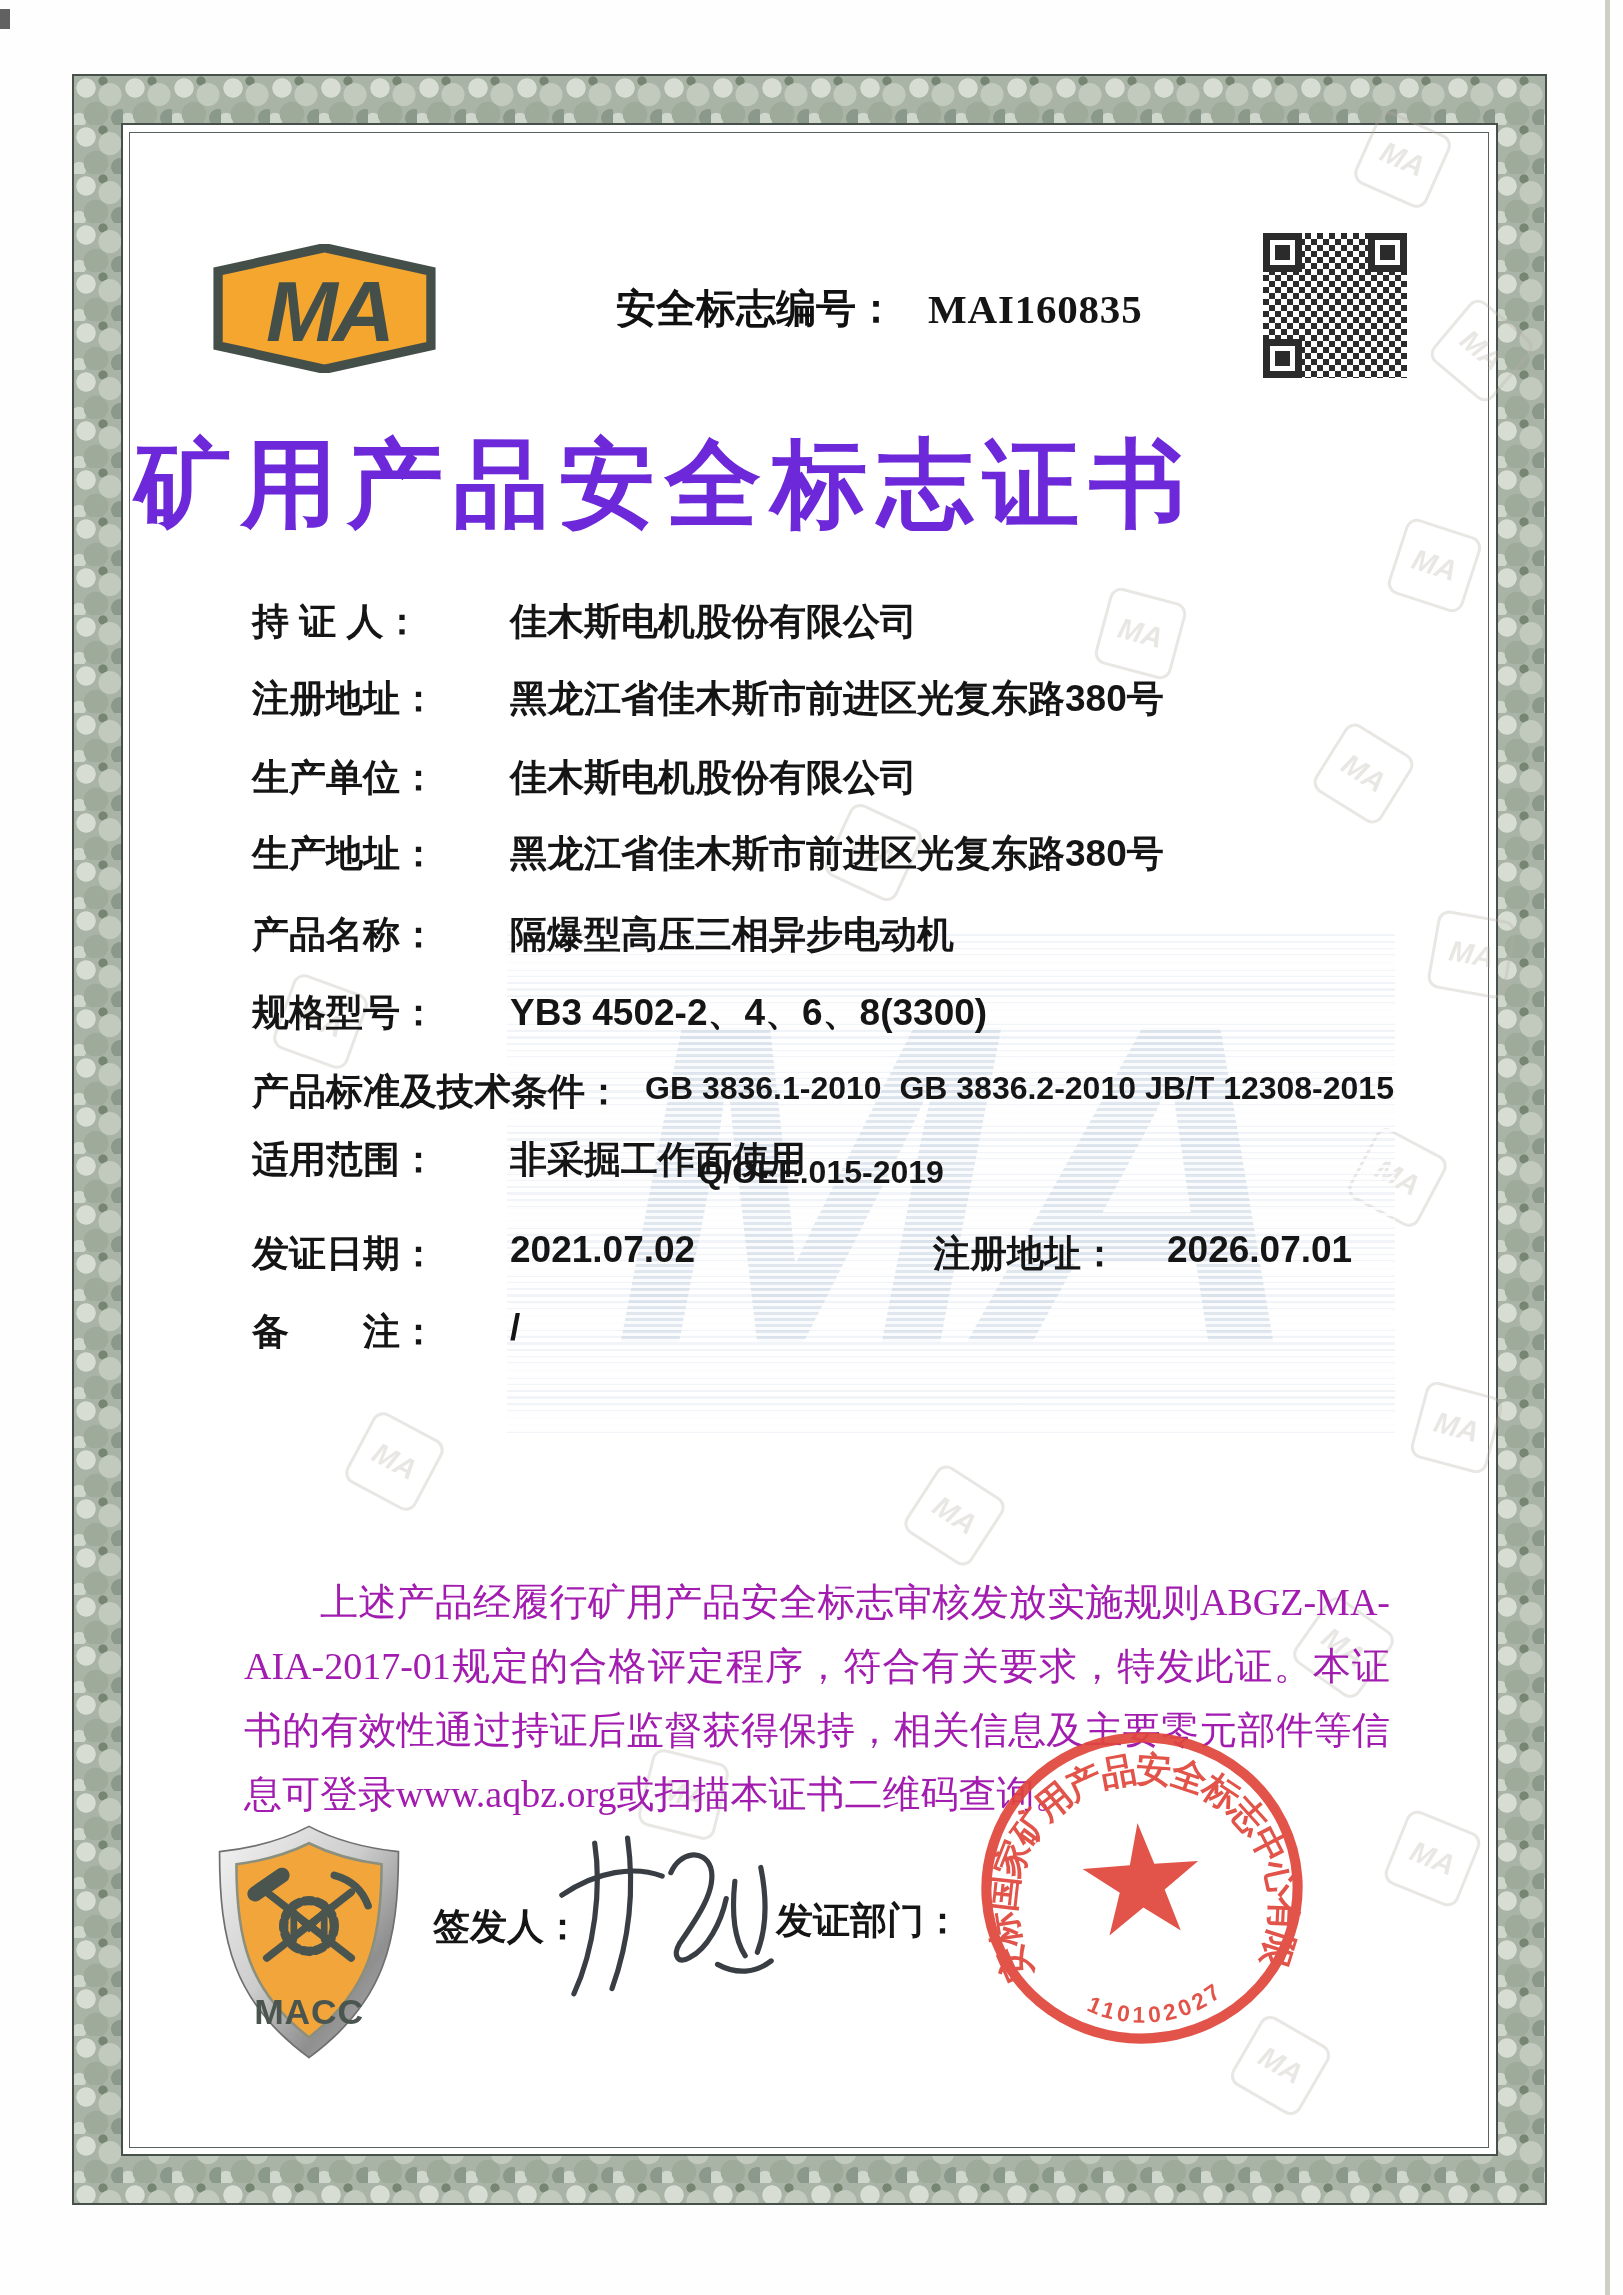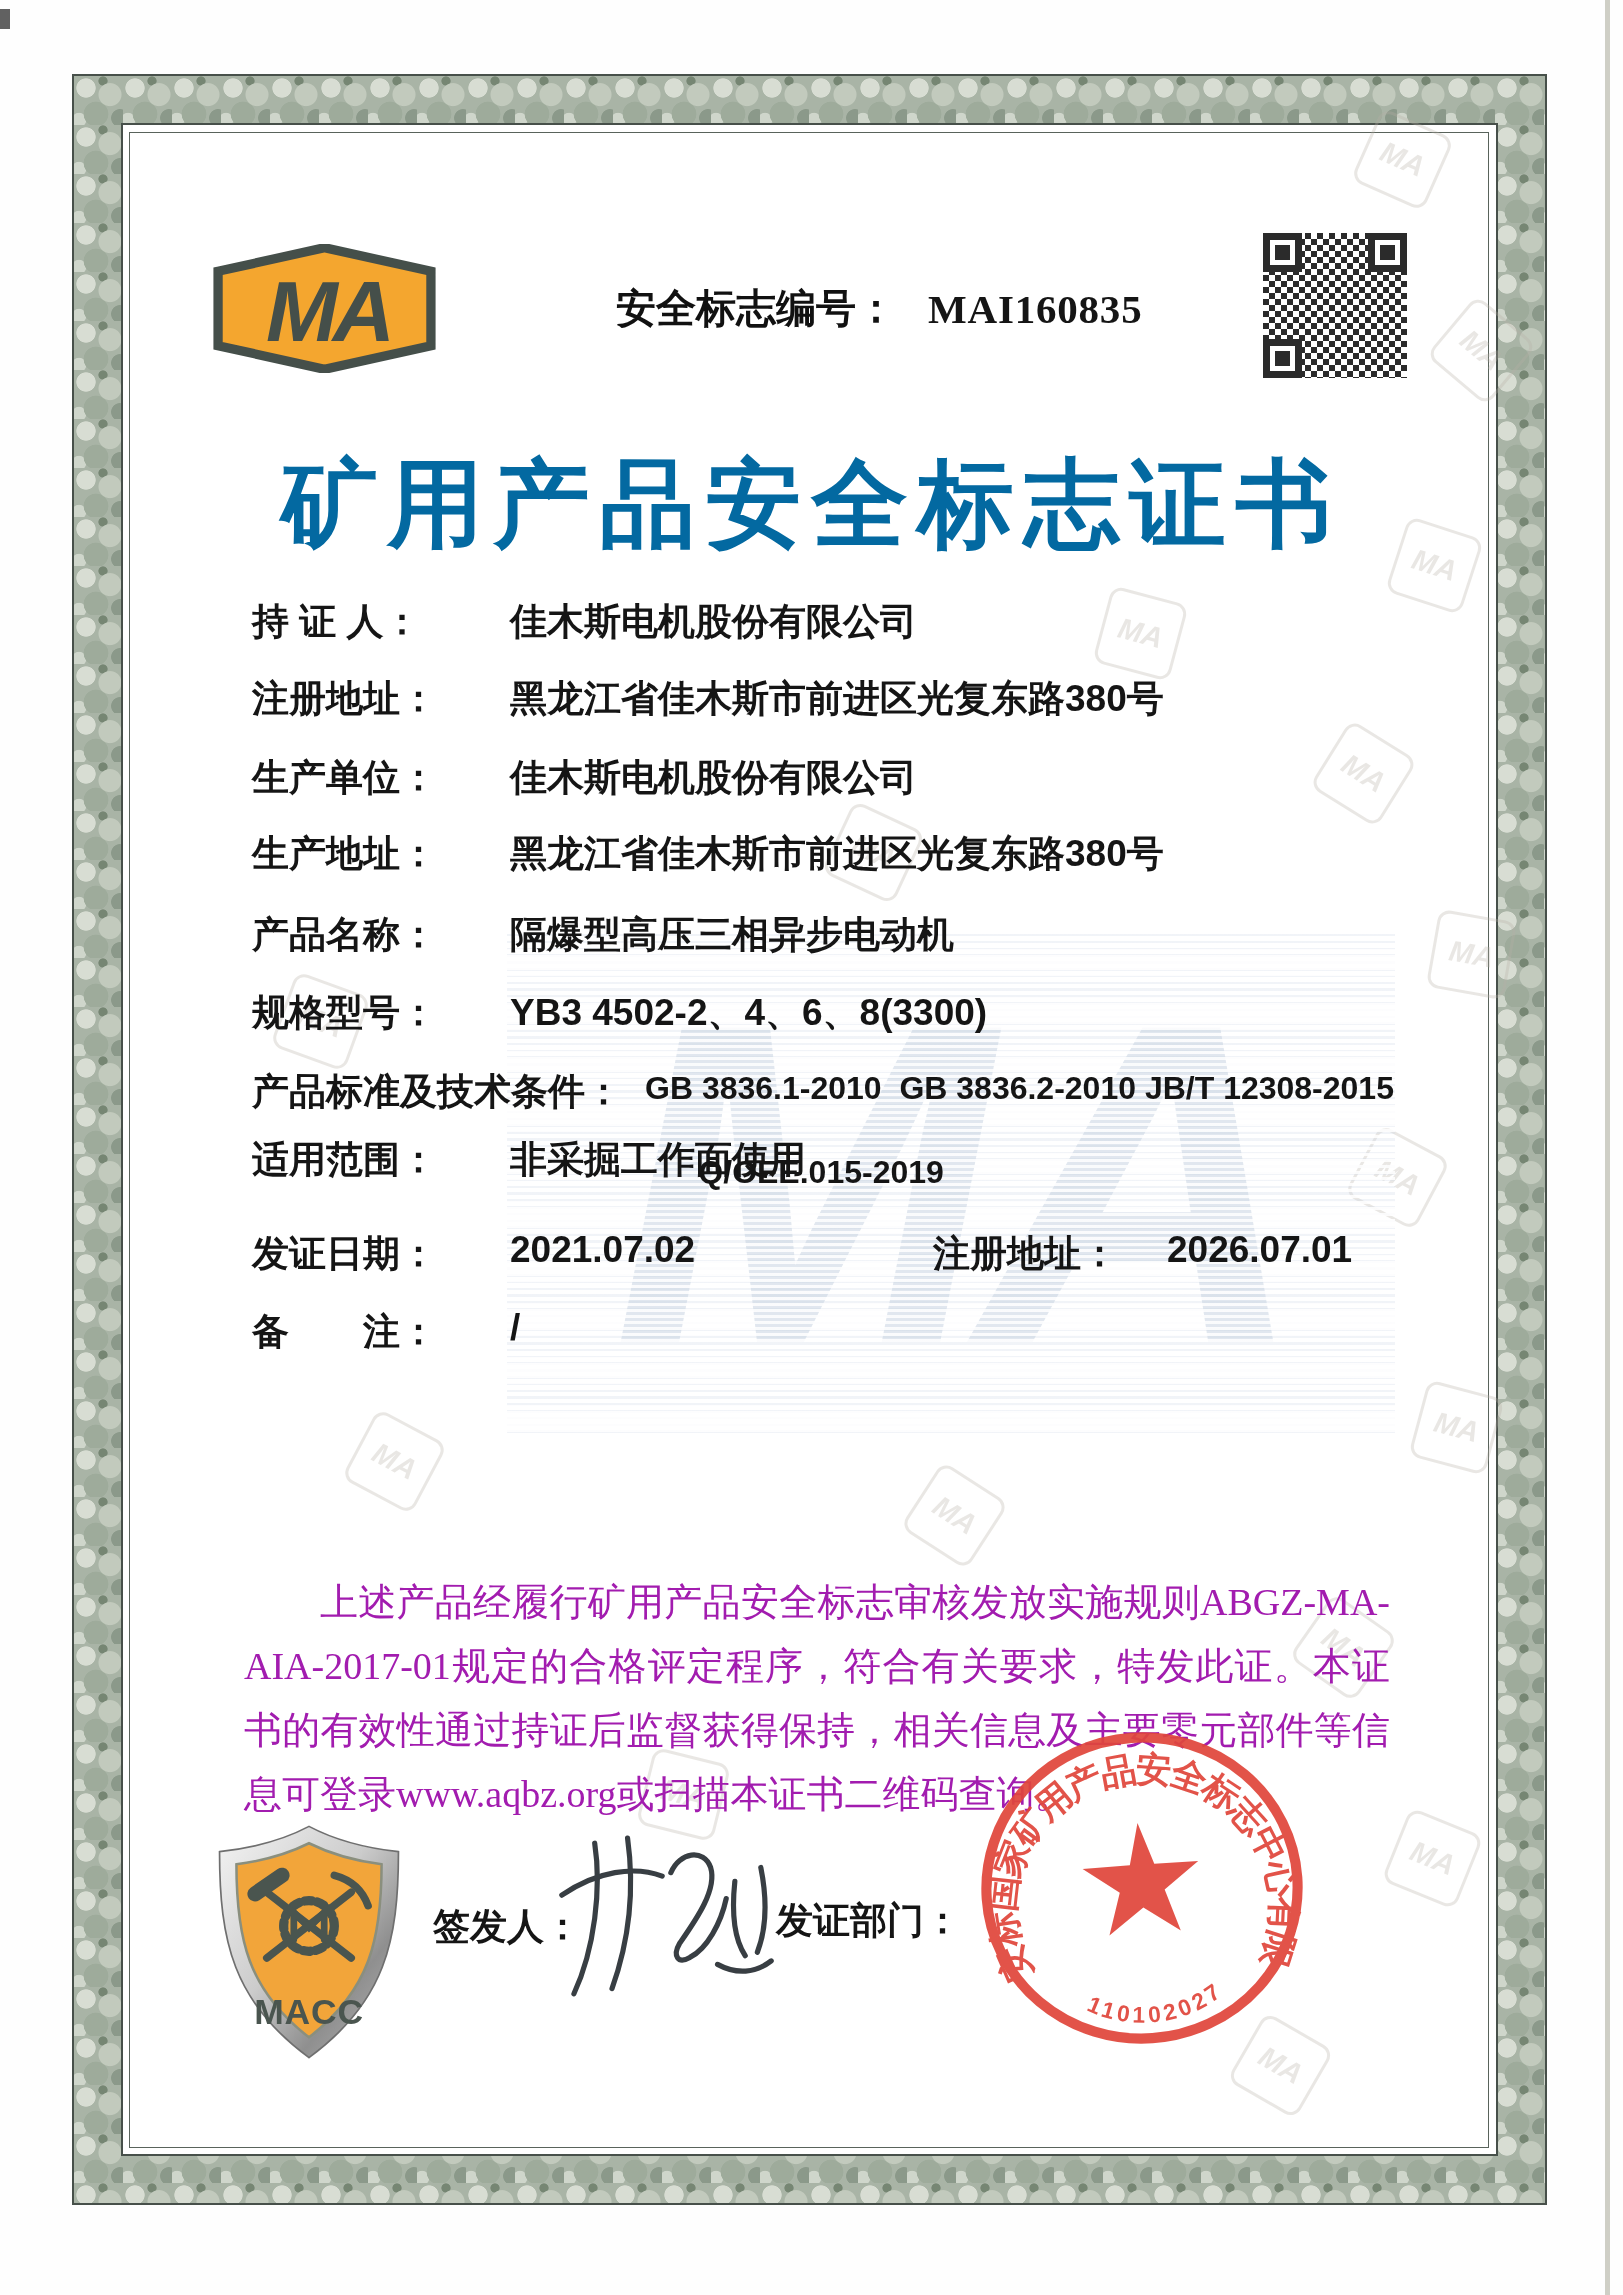--- a/index.html
+++ b/index.html
@@ -62,23 +62,23 @@
   .certno .lab{font-size:40px;font-weight:bold;color:#111;white-space:pre;}
   .certno .val{font-size:41px;font-weight:bold;font-family:"Liberation Serif",serif;letter-spacing:0.8px;}
   .qr{position:absolute;left:1263px;top:233px;width:144px;height:145px;
       background:repeating-conic-gradient(#2b2b2b 0% 25%,#ffffff 0% 50%) 0 0/12px 12px;}
   .qf{position:absolute;width:39px;height:39px;background:#fff;border:7.6px solid #2b2b2b;box-sizing:border-box;}
   .qf::after{content:"";position:absolute;left:50%;top:50%;width:14.4px;height:14.4px;margin:-7.2px 0 0 -7.2px;background:#2b2b2b;}
   .qf.tl{left:0;top:0;} .qf.tr{right:0;top:0;} .qf.bl{left:0;bottom:0;}
 
   
   .title{
-    position:absolute;left:135px;top:441px;width:1353px;text-align:center;
+    position:absolute;left:135px;top:421px;width:1353px;text-align:left;
     font-family:"Liberation Serif",serif;font-weight:bold;font-size:96px;
-    color:#0369a1;letter-spacing:10px;white-space:nowrap;
+    color:#6d28d9;letter-spacing:10px;white-space:nowrap;
   }
 
   
   .row{position:absolute;left:252px;width:1184px;display:flex;align-items:flex-start;}
   .row .lab{flex:0 0 222px;font-size:37px;font-weight:bold;white-space:pre;}
   .row .val{font-size:37px;font-weight:bold;white-space:pre;margin-left:36px;}
   .row.std .lab{flex:0 0 auto;}
   .row.std .vals{margin-left:23px;font-size:32px;font-weight:bold;line-height:42px;white-space:pre;}
   .row.dates .val{flex:0 0 279px;}
   .row.dates .lab2{font-size:37px;font-weight:bold;white-space:pre;margin-left:144px;}

